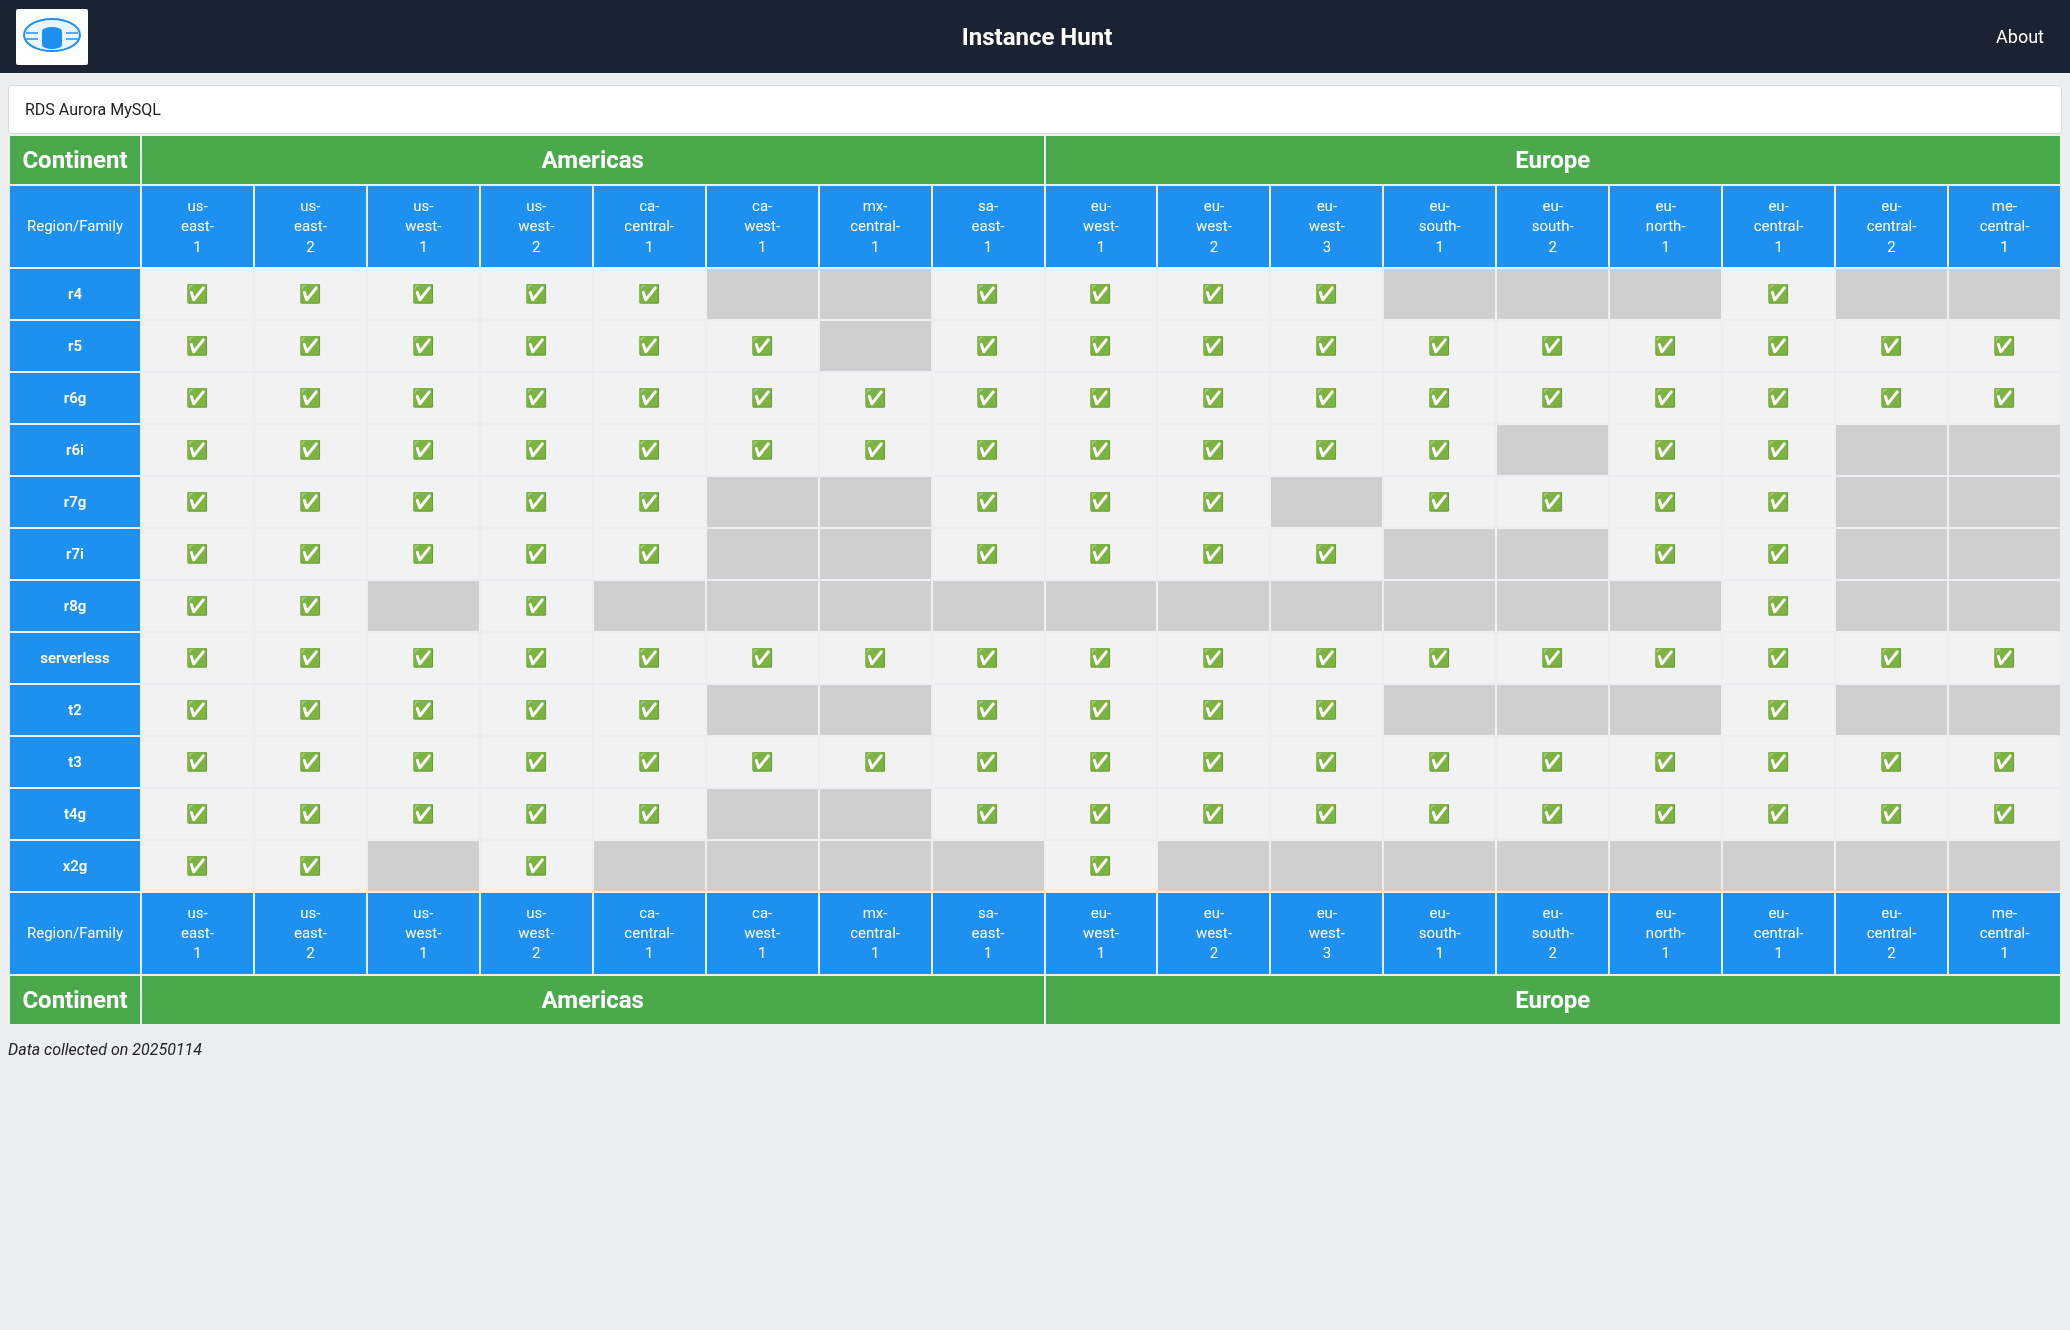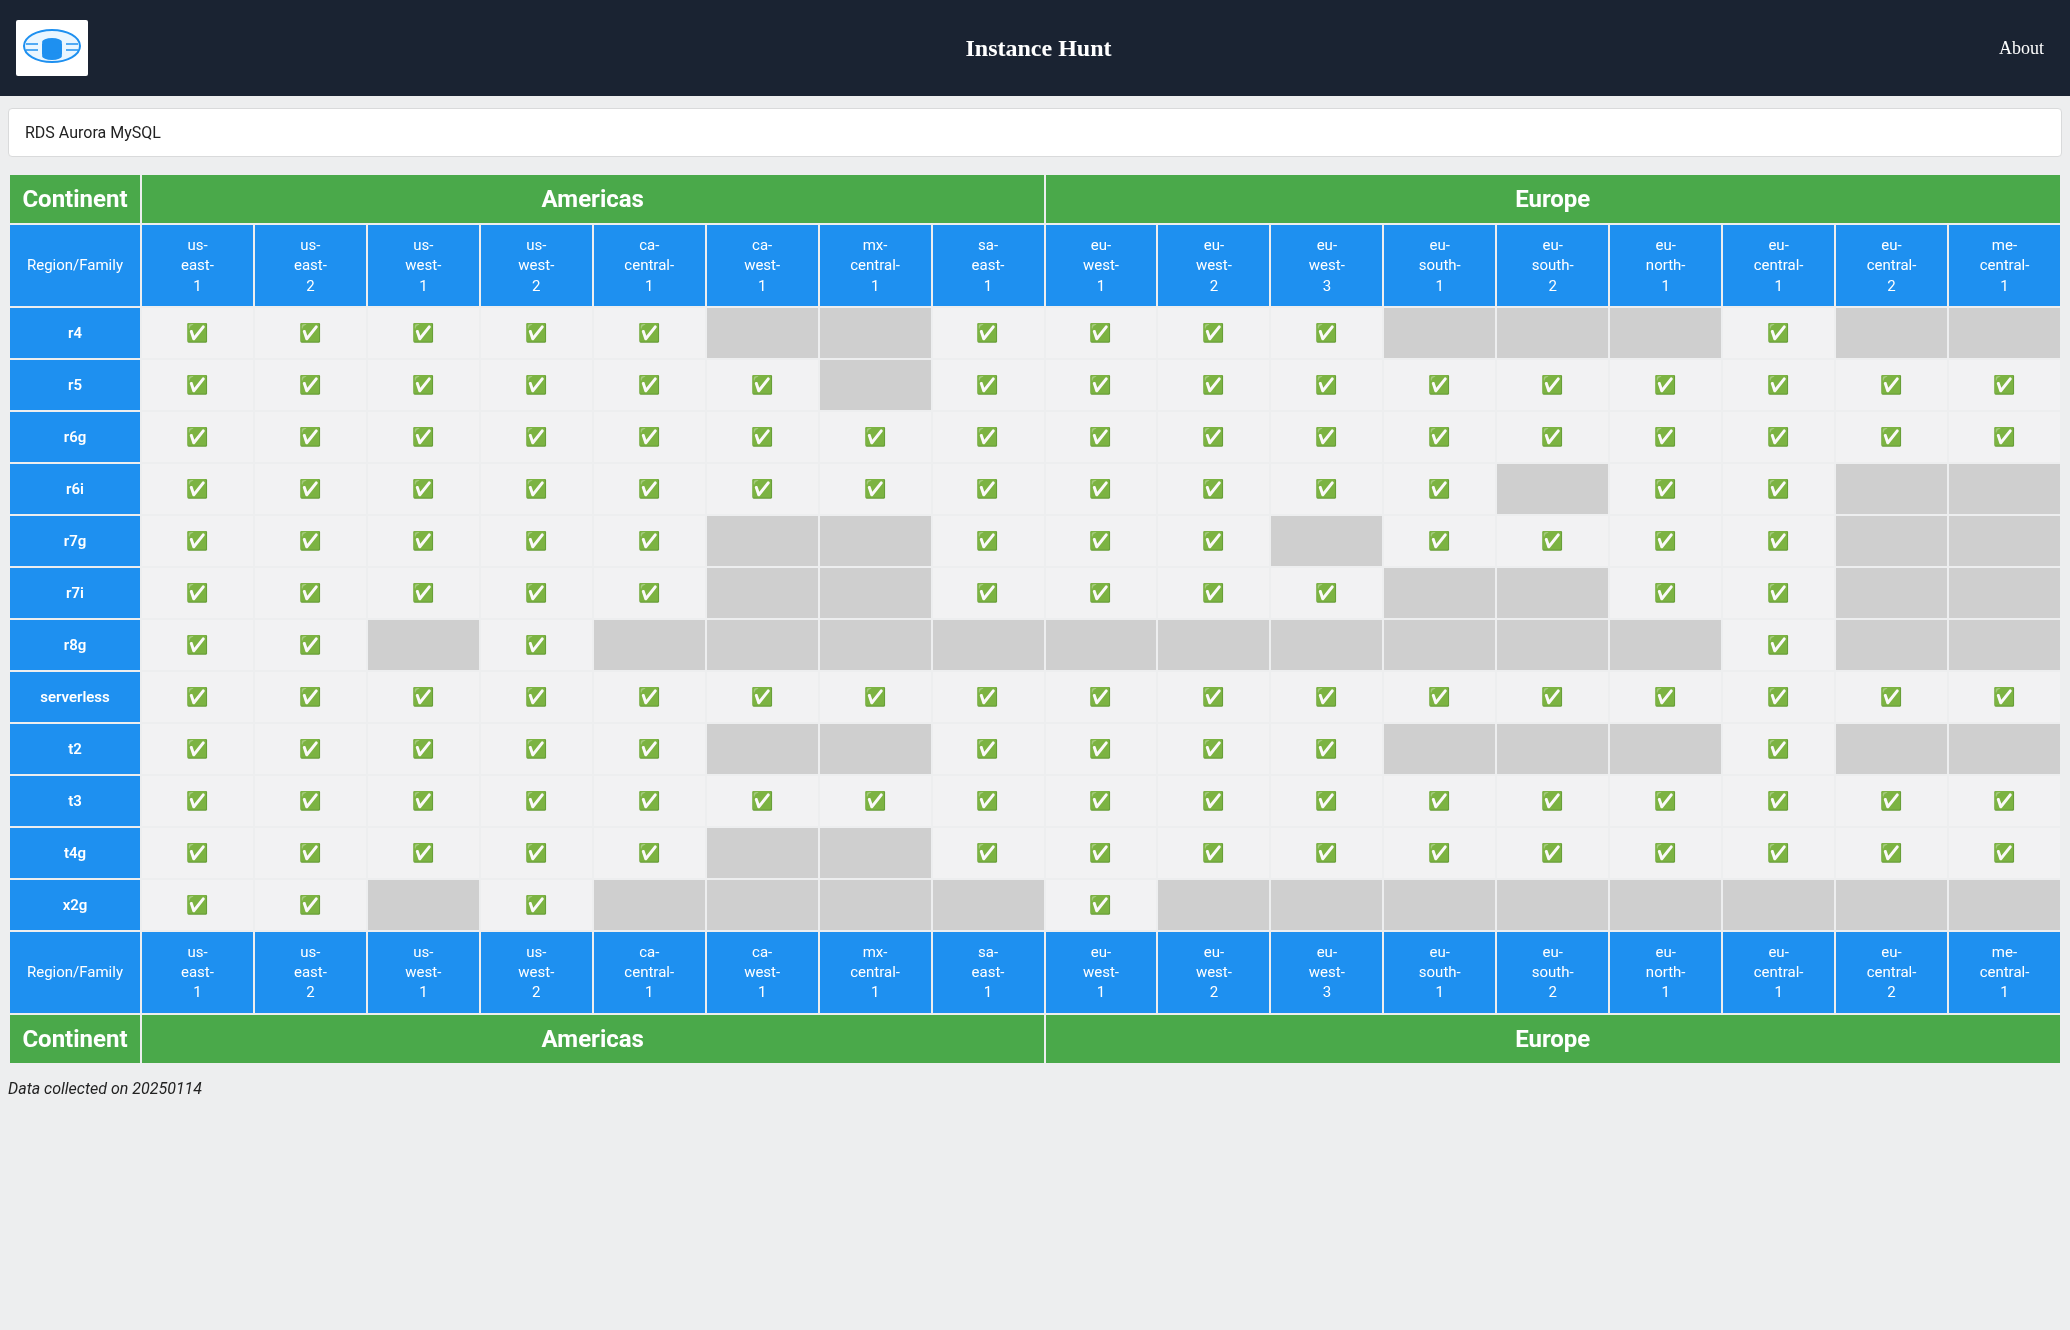--- a/index.html
+++ b/index.html
@@ -16,25 +16,24 @@
     margin: 0;
     background: var(--page-bg);
     font-family: -apple-system, BlinkMacSystemFont, "Segoe UI", Roboto, Helvetica, Arial, sans-serif;
     color: #222;
   }
 
   
   .topbar {
     background: var(--header-bg);
     color: #fff;
-    height: 96px;
+    height: 73px;
     display: flex;
     align-items: center;
     padding: 0 16px;
-    font-family: Liberation Serif, serif;
   }
   .logo-wrap {
     background: #fff;
     padding: 4px;
     border-radius: 2px;
     display: flex;
     align-items: center;
     justify-content: center;
   }
   .title-wrap {
@@ -48,21 +47,21 @@
   }
   .nav-link {
     font-size: 18px;
     color: #fff;
     cursor: pointer;
     padding: 6px 10px;
   }
 
   
   .selector-box {
-    margin: 12px 8px 16px 8px;
+    margin: 12px 8px 0 8px;
     background: #fff;
     border: 1px solid var(--border);
     border-radius: 4px;
     padding: 14px 16px;
     font-size: 16px;
   }
 
   
   .table-wrap {
     margin: 0 8px 8px 8px;

